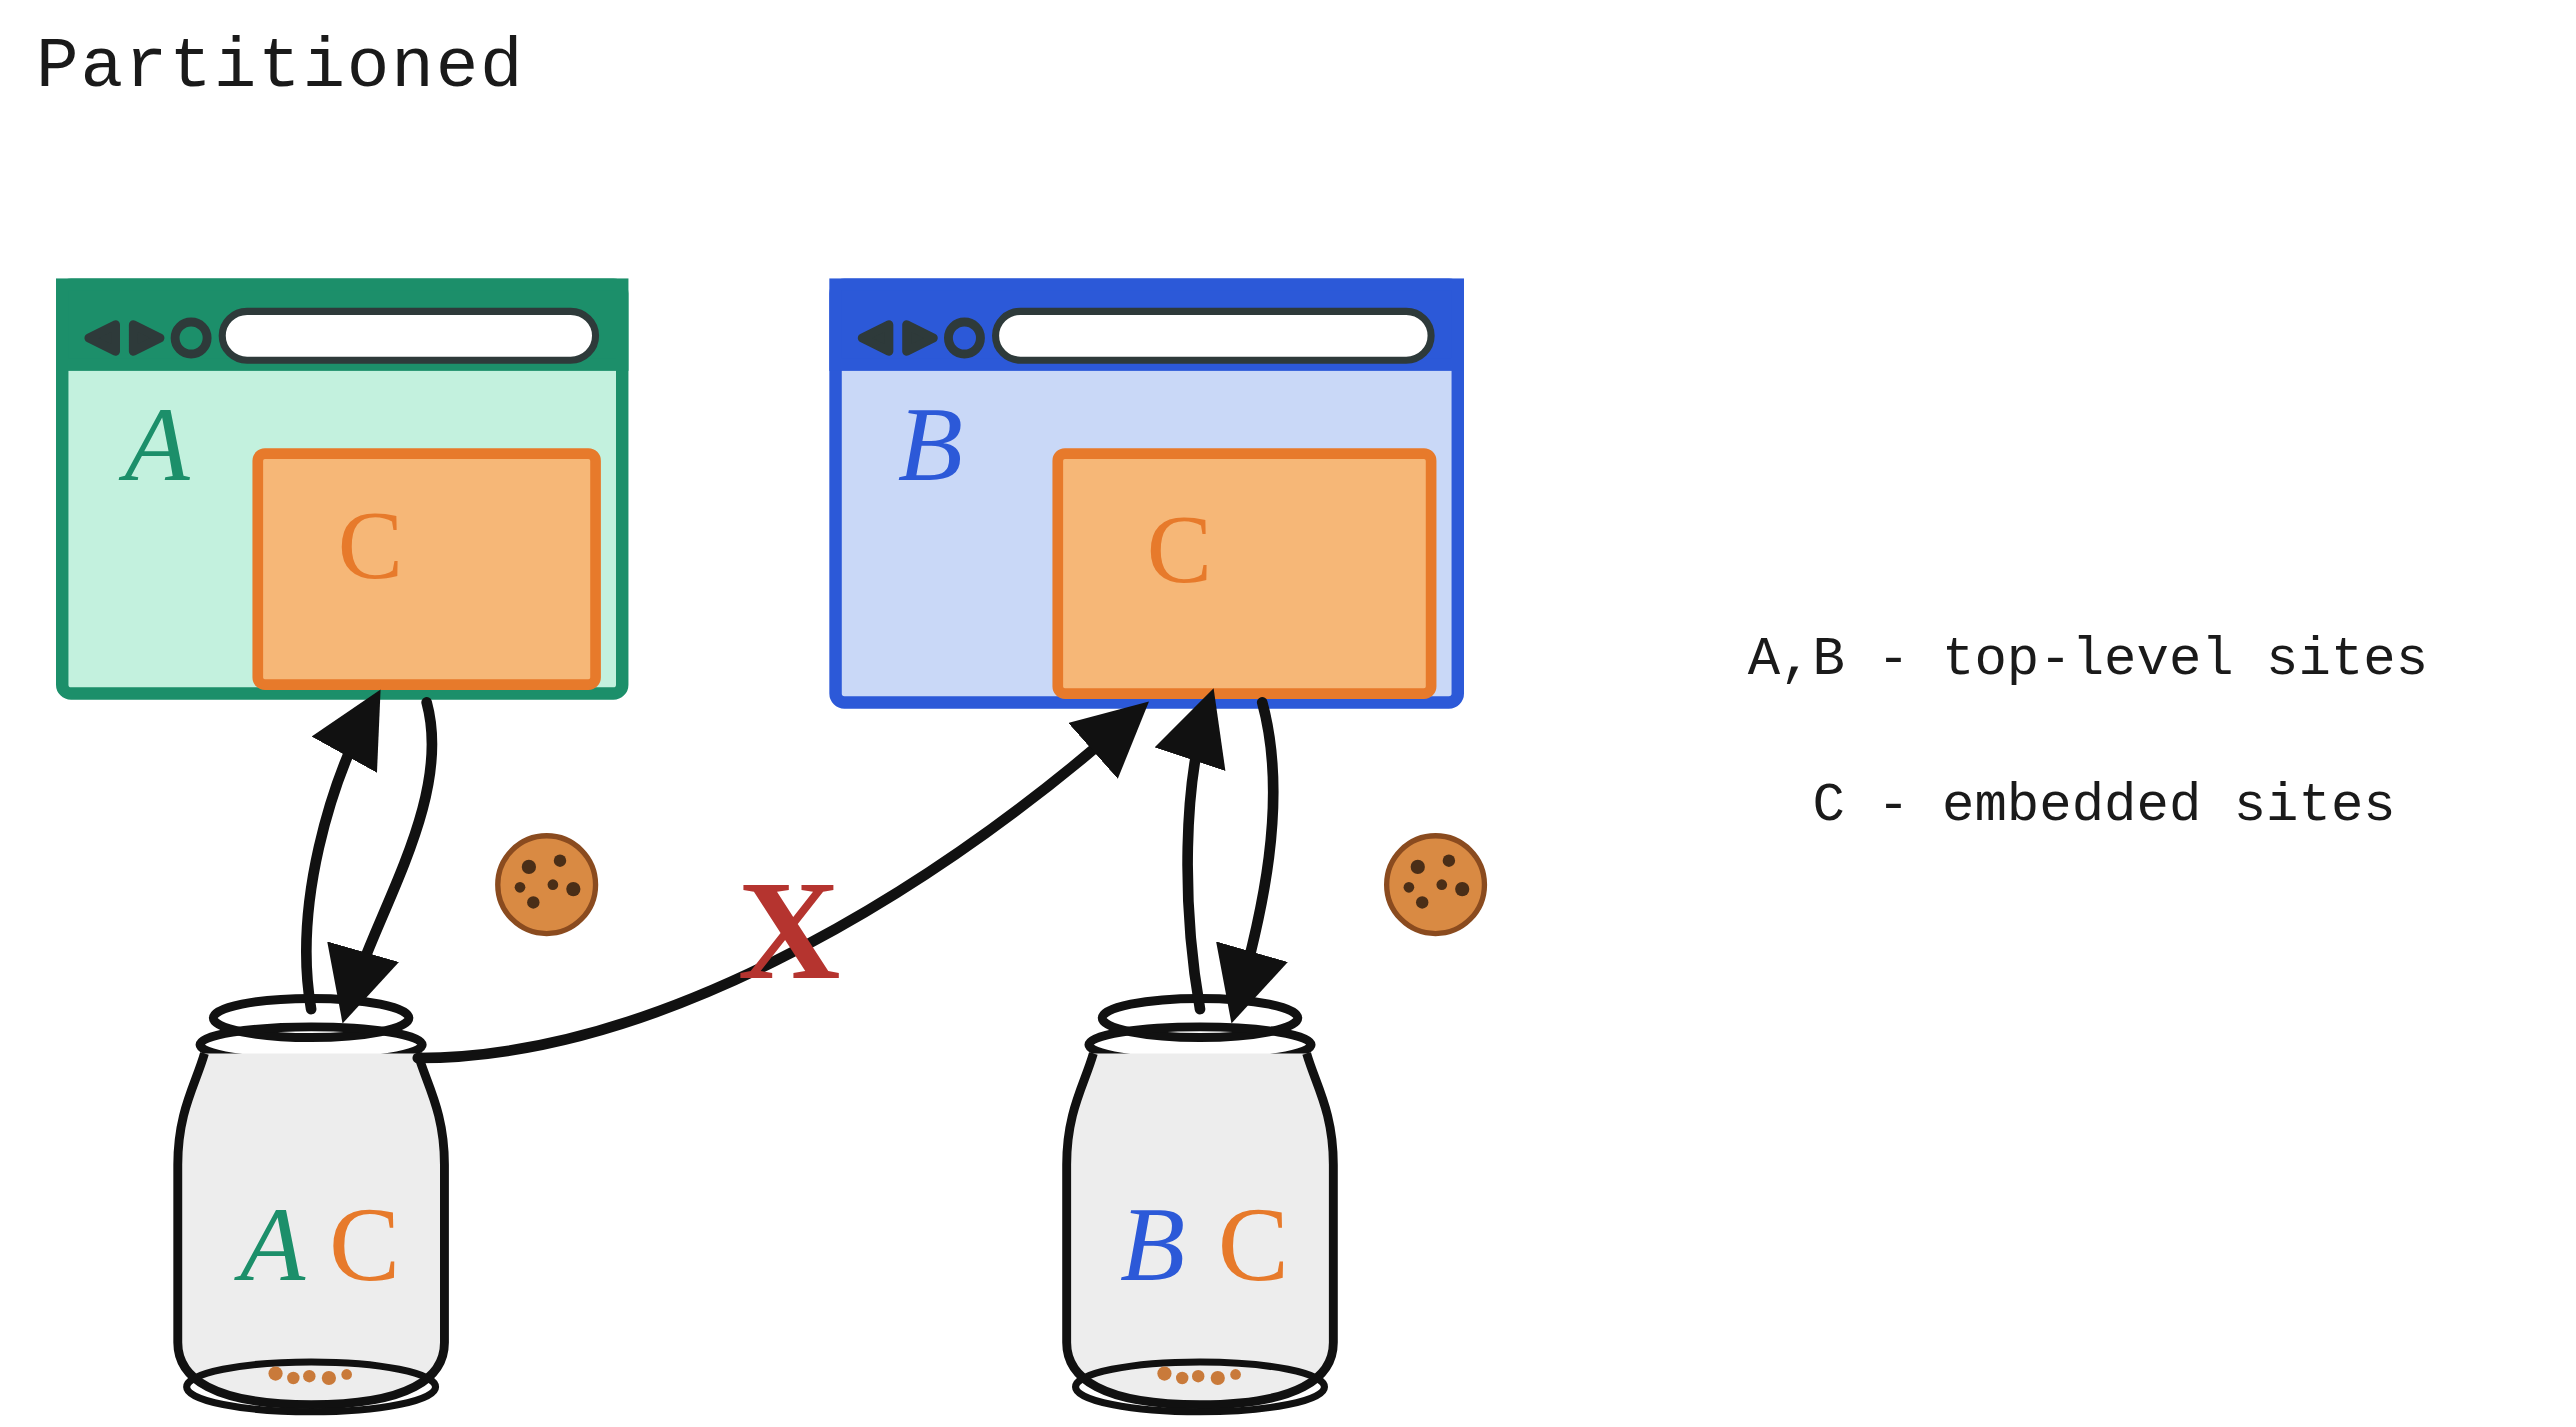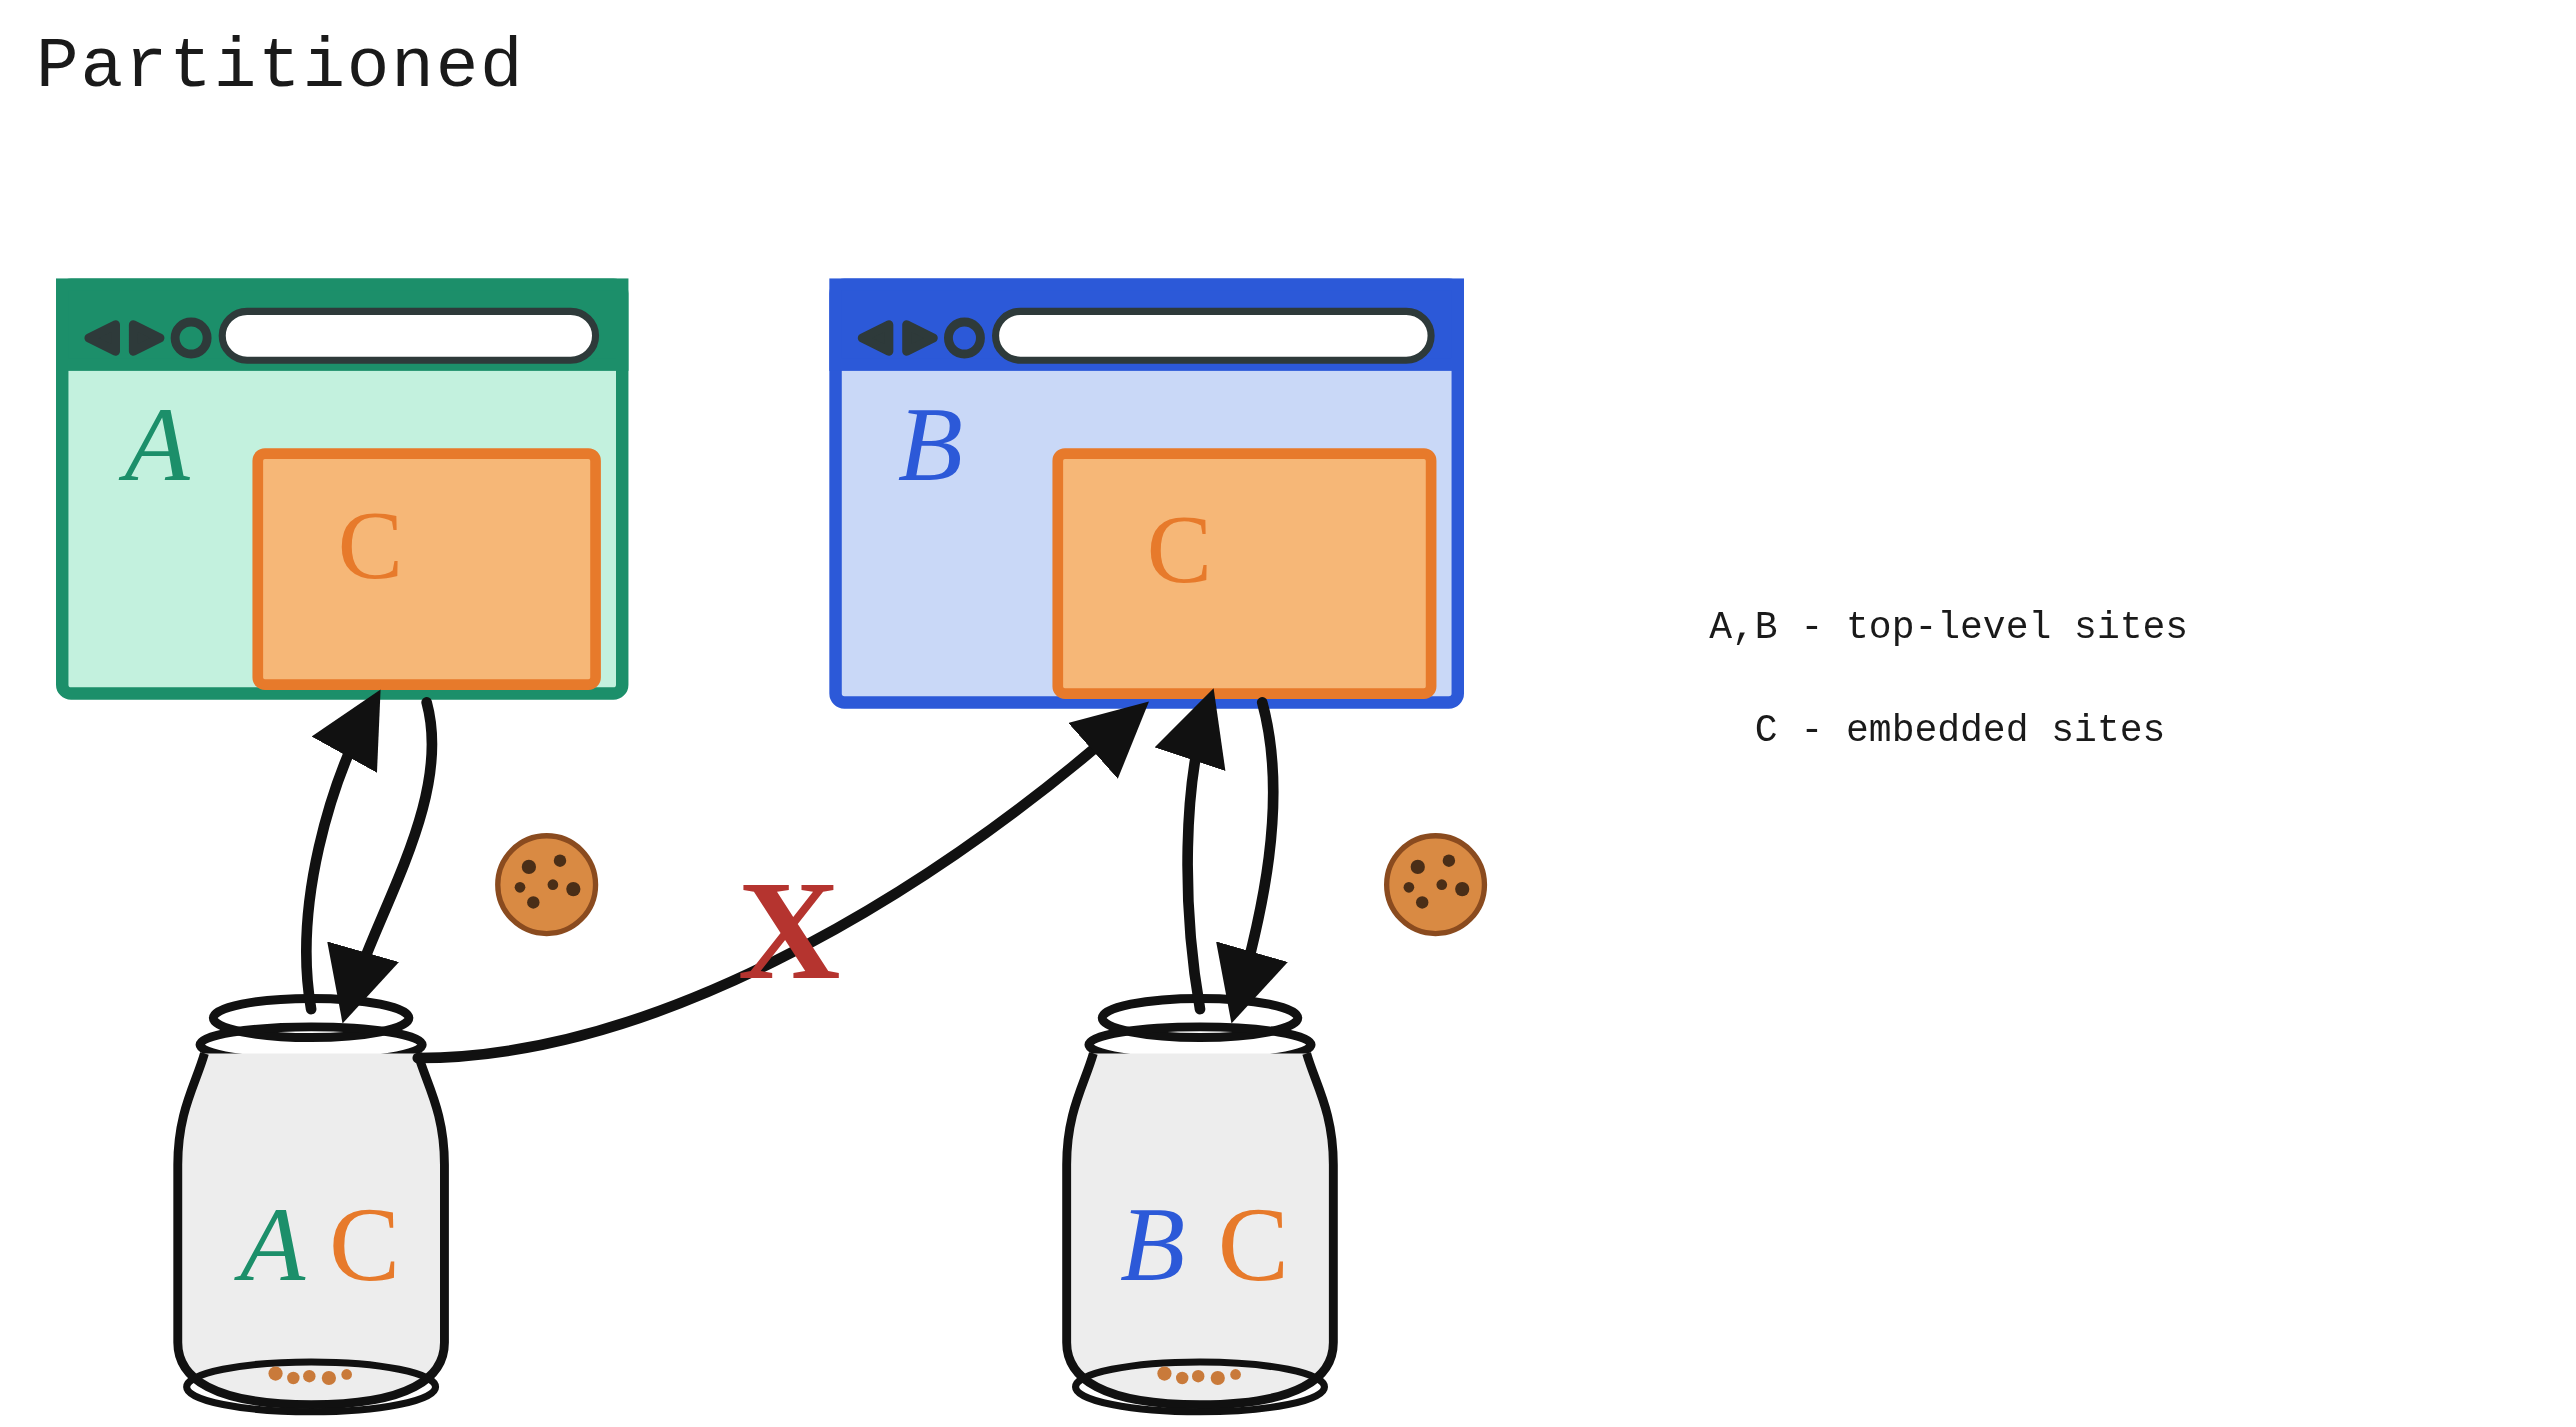--- a/index.html
+++ b/index.html
@@ -22,21 +22,21 @@
     top: 27px;
     font-size: 71px;
     font-weight: 400;
     letter-spacing: 1.8px;
     color: #1a1a1a;
   }
   .legend {
     position: absolute;
     left: 1618px;
     top: 551px;
-    font-size: 38px;
+    font-size: 54px;
     line-height: 1.35;
     color: #1a1a1a;
     white-space: pre;
   }
   svg.canvas {
     position: absolute;
     left: 0;
     top: 0;
     width: 2576px;
     height: 1428px;

